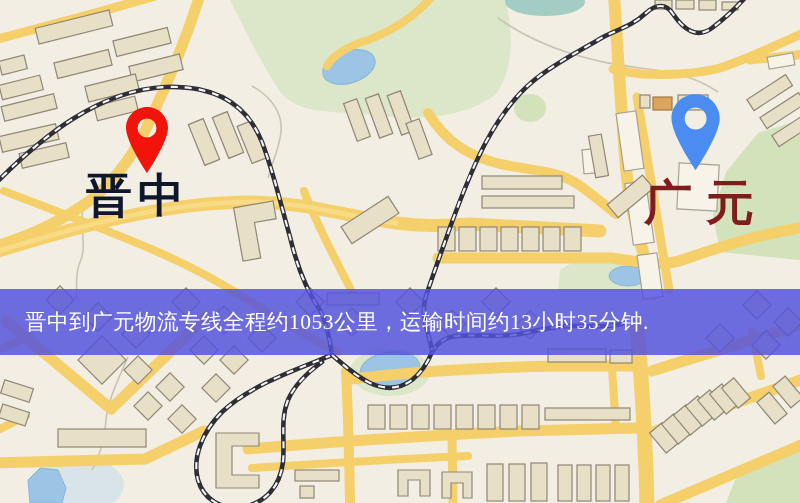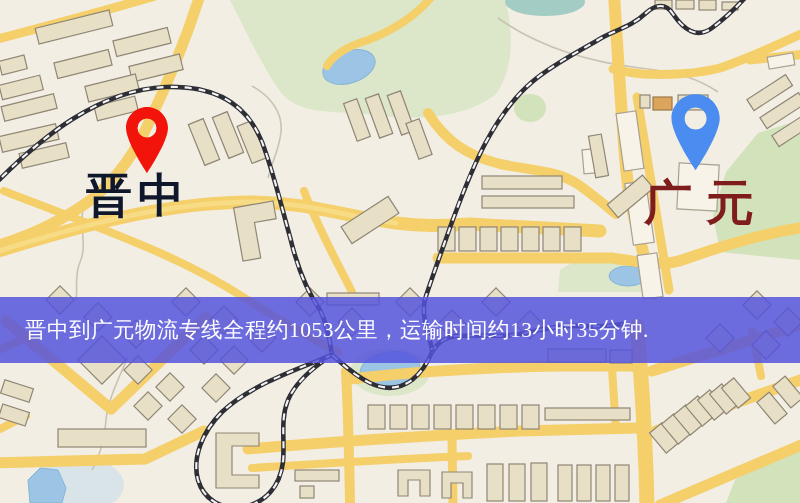--- a/index.html
+++ b/index.html
@@ -12,21 +12,20 @@
     position:absolute;font-family:"Liberation Serif","DejaVu Serif",serif;
     font-weight:bold;white-space:nowrap;line-height:1;
     text-shadow:0 0 2px rgba(255,255,255,.25);
     pointer-events:none;
   }
   .label-origin{left:86px;top:173px;font-size:46px;letter-spacing:6px;color:#0f172a;}
   .label-dest{left:644px;top:179px;font-size:48px;letter-spacing:14px;color:#7f1d1d;}
   .banner{
     position:absolute;left:0;top:289px;width:800px;height:66px;
     background:rgba(83,82,220,0.84);
-    margin-top:8px;
   }
   .banner-text{
     height:66px;line-height:66px;padding-left:25px;
     font-family:"Liberation Serif","DejaVu Serif",serif;
     font-size:21.5px;letter-spacing:0.5px;color:#ffffff;white-space:nowrap;
   }
   
   .grn{fill:#dbe7c8;stroke:none}
   .grn2{fill:#d2e2ba;stroke:none}
   .wat{fill:#9cc4e4;stroke:#86b4d8;stroke-width:1}

